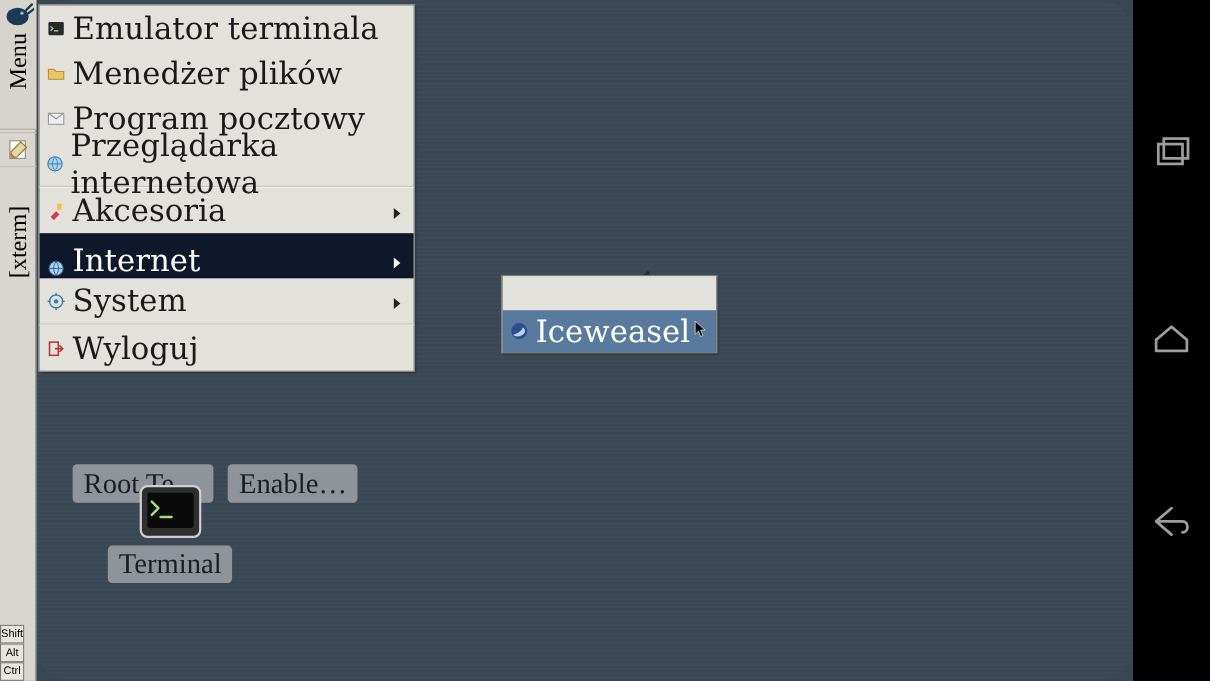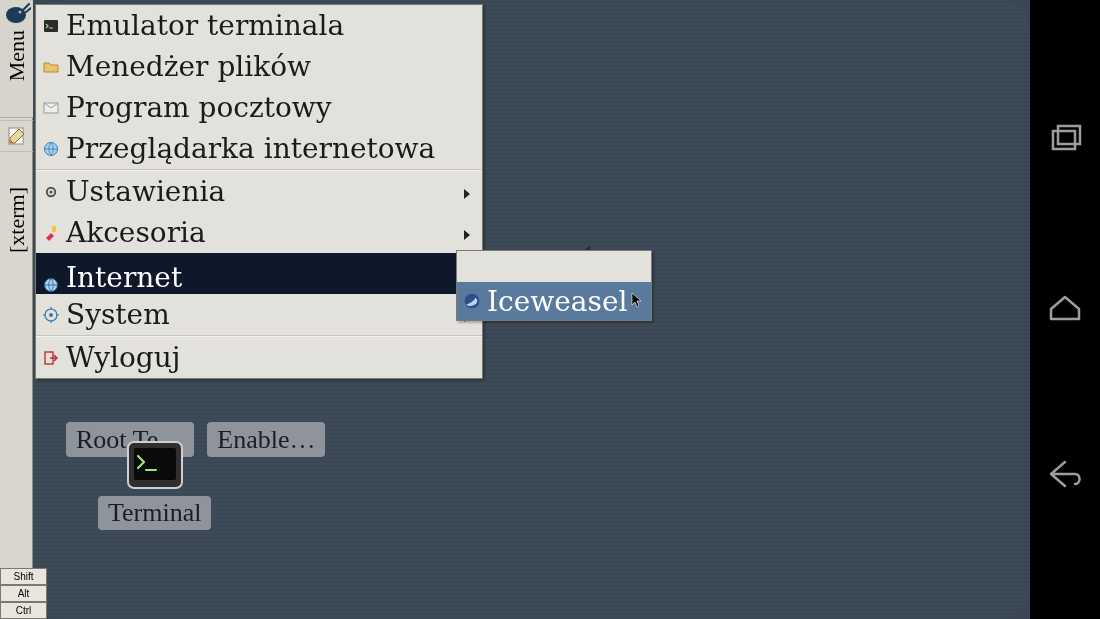--- a/index.html
+++ b/index.html
@@ -20,34 +20,34 @@
   .xfce-logo .txt { font-weight: 900; font-size: 24px; letter-spacing: 1px; margin-top: -2px; }
 
   
   .leftbar { position: absolute; left: 0; top: 0; width: 33px; height: 619px; background: #d8d6cf; border-right: 1px solid #8c8c82; }
   .menu-btn { position: absolute; left: 0; top: 0; width: 33px; height: 118px; background: #d6d4cd; border-bottom: 1px solid #aaa; display: flex; flex-direction: column; align-items: center; }
   .menu-btn .icon { width: 28px; height: 24px; margin-top: 2px; }
   .menu-btn .lbl { writing-mode: vertical-rl; transform: rotate(180deg); font-size: 22px; font-family: Georgia, serif; margin-top: 4px; }
   .editor-slot { position: absolute; left: 0; top: 120px; width: 33px; height: 32px; border-top:1px solid #c0beb7; border-bottom:1px solid #c0beb7; display:flex; align-items:center; justify-content:center; }
   .xterm-slot { position: absolute; left: 0; top: 160px; width: 33px; height: 120px; display:flex; align-items:center; justify-content:center; }
   .xterm-slot .lbl { writing-mode: vertical-rl; transform: rotate(180deg); font-size: 22px; font-family: Georgia, serif; }
-  .keymods { position: absolute; left: 0; bottom: 0; width: 47px; display:flex; flex-direction: column; border-radius: 16px; }
+  .keymods { position: absolute; left: 0; bottom: 0; width: 22px; display:flex; flex-direction: column; border-radius: 16px; }
   .keymods .key { border:1px solid #7a786f; background:#e7e5de; font-size:10px; text-align:center; padding:2px 0; font-family: sans-serif; }
 
   
   .shortcut-row { position: absolute; }
   .shortcut { display: inline-block; margin-right: 8px; }
   .shortcut .label { background:#8f949b; border-radius:4px; padding:3px 10px; font-size:26px; font-family: Georgia, serif; color:#1a1d22; }
   .terminal-icon-block { position:absolute; left:65px; top:440px; text-align:center; }
   .terminal-icon-block .icon { width:58px; height:50px; margin: 0 auto 6px; }
   .terminal-icon-block .label { background:#8f949b; border-radius:4px; padding:2px 10px; font-size:26px; font-family: Georgia, serif; color:#1a1d22; display:inline-block; }
 
   
   .menu {
-    position:absolute; left:35px; top:4px; width:448px;
+    position:absolute; left:35px; top:4px; width:342px;
     background:#e3e1dc; border:1px solid #7c7a71; box-shadow: 2px 2px 2px rgba(0,0,0,.25);
     font-family: Georgia, "DejaVu Serif", serif;
   }
   .menu .item { display:flex; align-items:center; height:41px; padding:0 8px 0 6px; font-size:28px; color:#1a1a1a; position:relative; }
   .menu .item .ic { width:18px; height:18px; margin-right:6px; display:flex; align-items:center; justify-content:center; }
   .menu .item .ic svg { width:16px; height:16px; }
   .menu .item .arrow { margin-left:auto; }
   .menu .item .arrow svg { width:14px; height:14px; }
   .menu .sep { height:2px; background:#c6c4bd; border-bottom:1px solid #f3f1ea; }
   .menu .item.highlight { background:#0f172a; color:#fff;align-items:flex-end; }
@@ -167,32 +167,20 @@
           <circle cx="8" cy="8" r="6.5" fill="#a7d3f2" stroke="#3b7bab"></circle>
           <path d="M2 8h12M8 2c3 3 3 9 0 12M8 2c-3 3-3 9 0 12" stroke="#3b7bab" fill="none" stroke-width=".8"></path>
         </svg>
       </span>
     <span>Przeglądarka internetowa</span>
   </div>
   <div class="sep"></div>
   <div class="item">
     <span class="ic">
         <svg viewBox="0 0 16 16">
-          <circle cx="8" cy="8" r="4.2" fill="none" stroke="#555" stroke-width="2"></circle>
-          <circle cx="8" cy="8" r="1.6" fill="#555"></circle>
-        </svg>
-      </span>
-    <span>Ustawienia</span>
-    <span class="arrow"><svg viewBox="0 0 14 14">
-          <path d="M4 2l6 5-6 5z" fill="#222"></path>
-        </svg></span>
-  </div>
-  <div class="item">
-    <span class="ic">
-        <svg viewBox="0 0 16 16">
           <path d="M3 13l5-5 3 3-5 5z" fill="#d35"></path>
           <rect x="9" y="1" width="4" height="6" rx="1" fill="#f8c13a"></rect>
         </svg>
       </span>
     <span>Akcesoria</span>
     <span class="arrow"><svg viewBox="0 0 14 14">
           <path d="M4 2l6 5-6 5z" fill="#222"></path>
         </svg></span>
   </div>
   <div class="item highlight">

